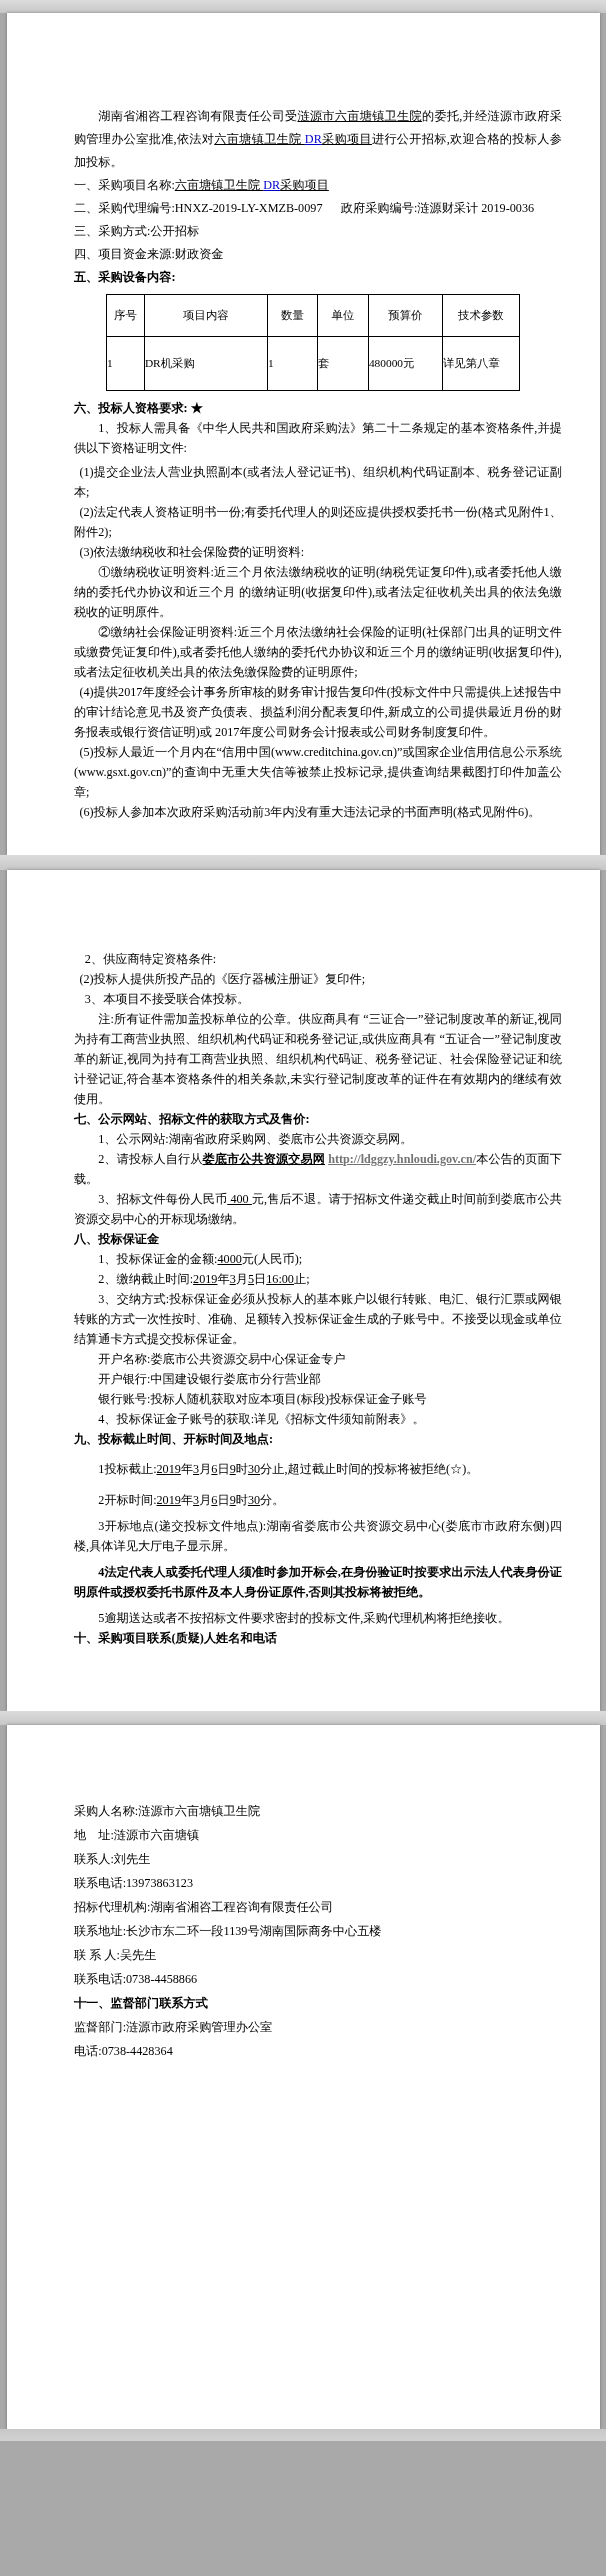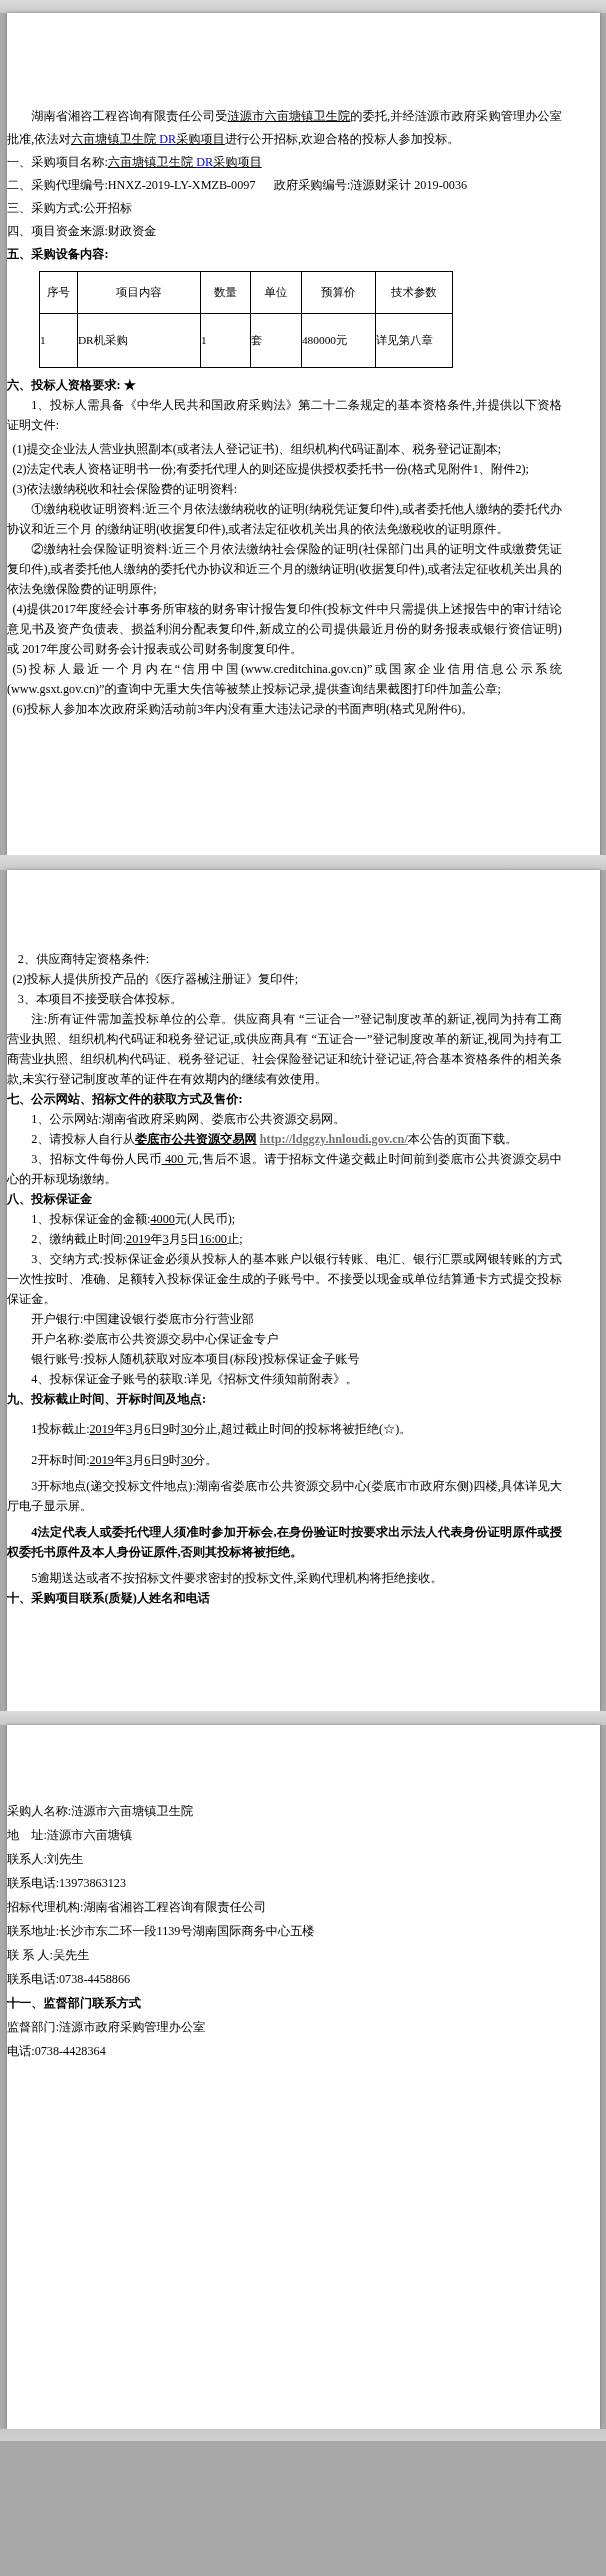--- a/index.html
+++ b/index.html
@@ -3,21 +3,21 @@
 <meta charset="utf-8">
 <style>
   html,body{margin:0;padding:0;background:#a9a9a9;}
   body{width:606px;font-family:"Liberation Serif","DejaVu Serif",serif;color:#000;}
   .canvas{width:606px;overflow:hidden;}
   .strip{width:606px;background:linear-gradient(#dcdcdc,#c7c7c7);}
   .strip.top{height:13px;}
   .strip.gap{height:14.5px;}
   .strip.bottom{height:12.2px;background:linear-gradient(#c7c7c7,#d2d2d2);}
   .page{width:593px;margin:0 6.9px;background:#ffffff;box-sizing:border-box;
-        padding-right:38px;box-shadow:0 0 3.1px rgba(0,0,0,.35);
+        padding-left:67px;padding-right:38px;box-shadow:0 0 3.1px rgba(0,0,0,.35);
         font-size:12.2px;}
   .pg1{height:842px;padding-top:92px;}
   .pg2{height:841px;padding-top:79px;}
   .pg3{height:704px;padding-top:74px;}
   p,div.ln{margin:0;}
   .lh30{line-height:23px;}
   .lh26{line-height:20px;}
   .lh31{line-height:24px;}
   .just{text-align:justify;}
   .b{font-weight:bold;}
@@ -104,22 +104,22 @@
 
     <div class="ln lh26 ind08 b mt6">七、公示网站、招标文件的获取方式及售价:</div>
     <p class="lh26 ti2">1、公示网站:湖南省政府采购网、娄底市公共资源交易网。</p>
     <p class="lh26 just ti2"><span class="">2、请投标人自行从</span><span class="seg-bu">娄底市公共资源交易网</span><span class=""> </span><span class="seg-link">http://ldggzy.hnloudi.gov.cn/</span><span class="">本公告的页面下载。</span></p>
     <p class="lh26 just ti2"><span class="">3、招标文件每份人民币</span><span class="seg-u"> 400 </span><span class="">元,售后不退。请于招标文件递交截止时间前到娄底市公共资源交易中心的开标现场缴纳。</span></p>
 
     <div class="ln lh26 ind08 b mt6">八、投标保证金</div>
     <p class="lh26 ti2"><span class="">1、投标保证金的金额:</span><span class="seg-u">4000</span><span class="">元(人民币);</span></p>
     <p class="lh26 ti2"><span class="">2、缴纳截止时间:</span><span class="seg-u">2019</span><span class="">年</span><span class="seg-u">3</span><span class="">月</span><span class="seg-u">5</span><span class="">日</span><span class="seg-u">16:00</span><span class="">止;</span></p>
     <p class="lh26 just ti2">3、交纳方式:投标保证金必须从投标人的基本账户以银行转账、电汇、银行汇票或网银转账的方式一次性按时、准确、足额转入投标保证金生成的子账号中。不接受以现金或单位结算通卡方式提交投标保证金。</p>
+    <p class="lh26 ti2">开户名称:娄底市公共资源交易中心保证金专户</p>
     <p class="lh26 ti2">开户银行:中国建设银行娄底市分行营业部</p>
-    <p class="lh26 ti2">开户名称:娄底市公共资源交易中心保证金专户</p>
     <p class="lh26 ti2">银行账号:投标人随机获取对应本项目(标段)投标保证金子账号</p>
     <p class="lh26 ti2">4、投标保证金子账号的获取:详见《招标文件须知前附表》。</p>
 
     <div class="ln lh26 ind08 b mt6">九、投标截止时间、开标时间及地点:</div>
     <p class="lh26 ti2 mt14"><span class="">1投标截止:</span><span class="seg-u">2019</span><span class="">年</span><span class="seg-u">3</span><span class="">月</span><span class="seg-u">6</span><span class="">日</span><span class="seg-u">9</span><span class="">时</span><span class="seg-u">30</span><span class="">分止,超过截止时间的投标将被拒绝(☆)。</span></p>
     <p class="lh26 ti2 mt14"><span class="">2开标时间:</span><span class="seg-u">2019</span><span class="">年</span><span class="seg-u">3</span><span class="">月</span><span class="seg-u">6</span><span class="">日</span><span class="seg-u">9</span><span class="">时</span><span class="seg-u">30</span><span class="">分。</span></p>
     <p class="lh26 just ti2 mt8">3开标地点(递交投标文件地点):湖南省娄底市公共资源交易中心(娄底市市政府东侧)四楼,具体详见大厅电子显示屏。</p>
     <p class="lh26 just ti2 b mt8">4法定代表人或委托代理人须准时参加开标会,在身份验证时按要求出示法人代表身份证明原件或授权委托书原件及本人身份证原件,否则其投标将被拒绝。</p>
     <p class="lh26 ti2 mt8">5逾期送达或者不按招标文件要求密封的投标文件,采购代理机构将拒绝接收。</p>
 

